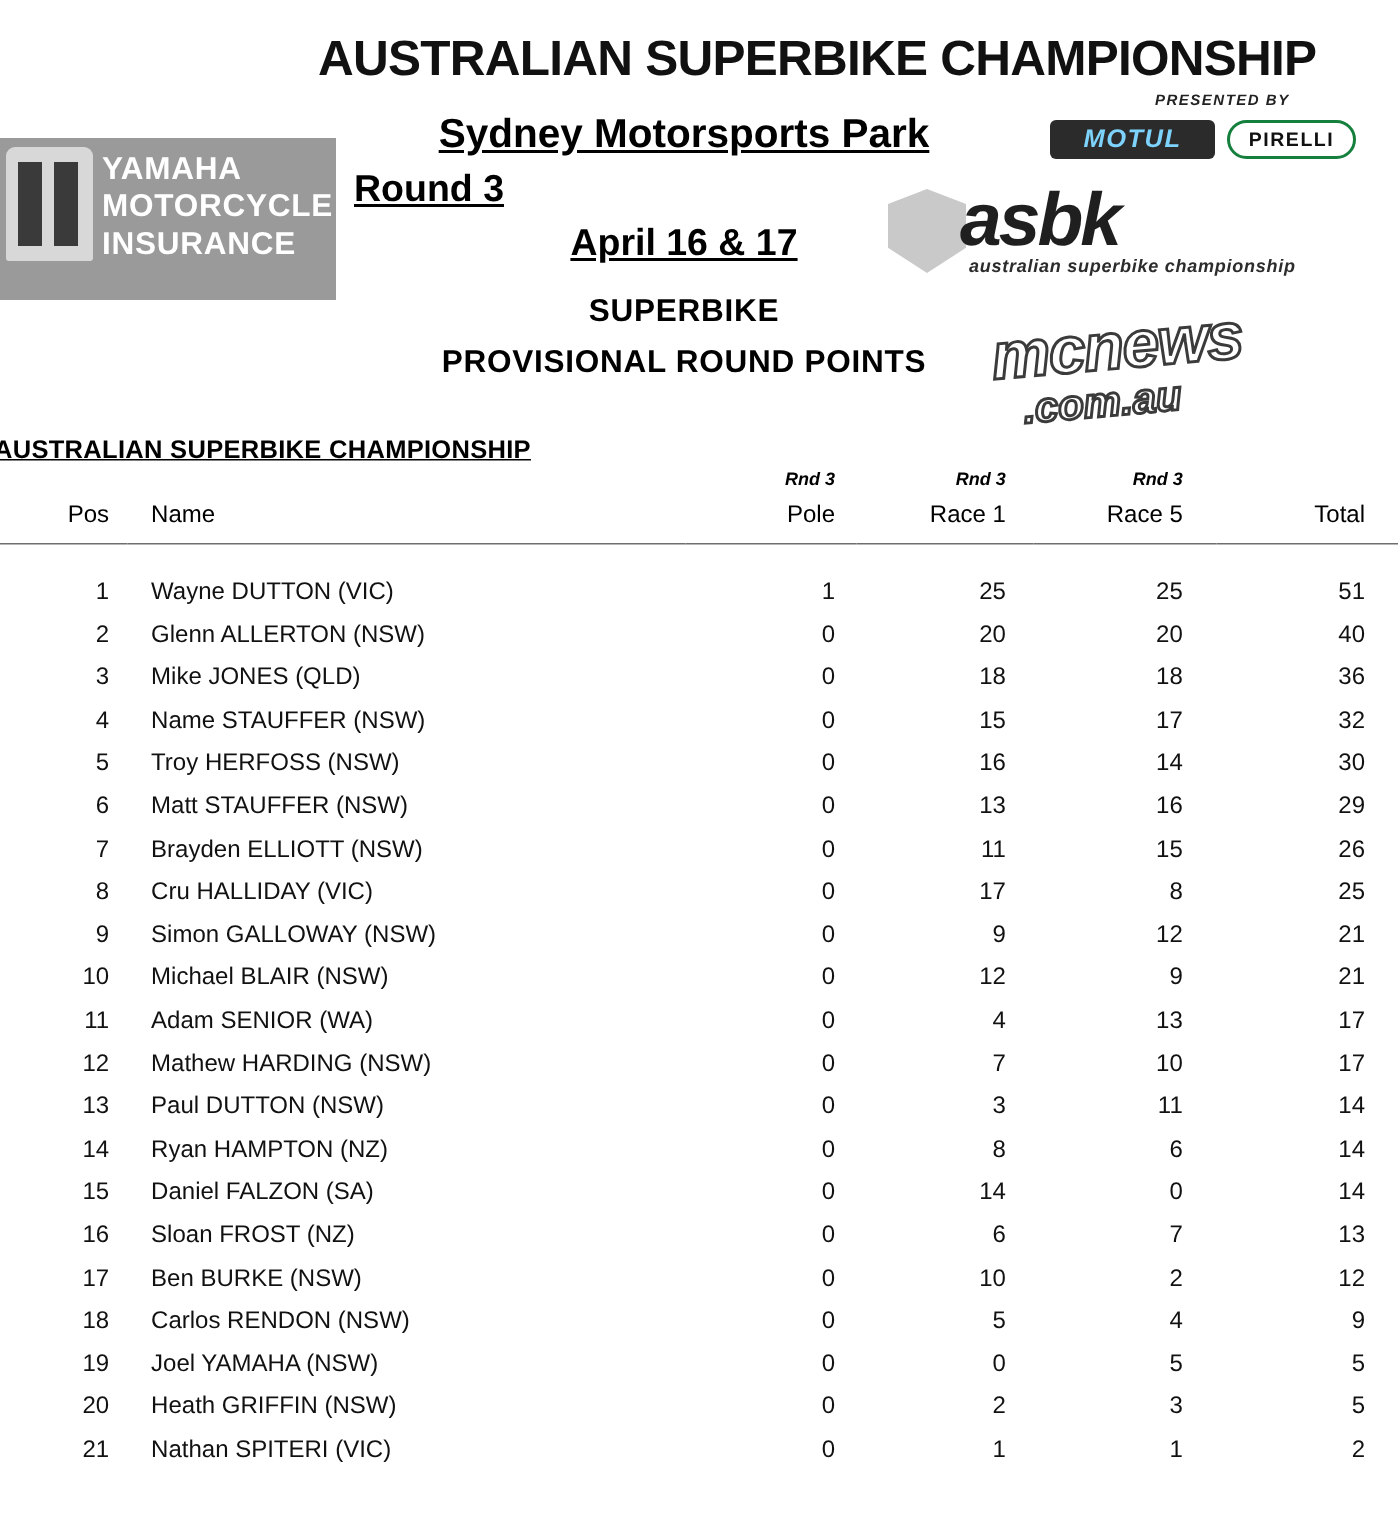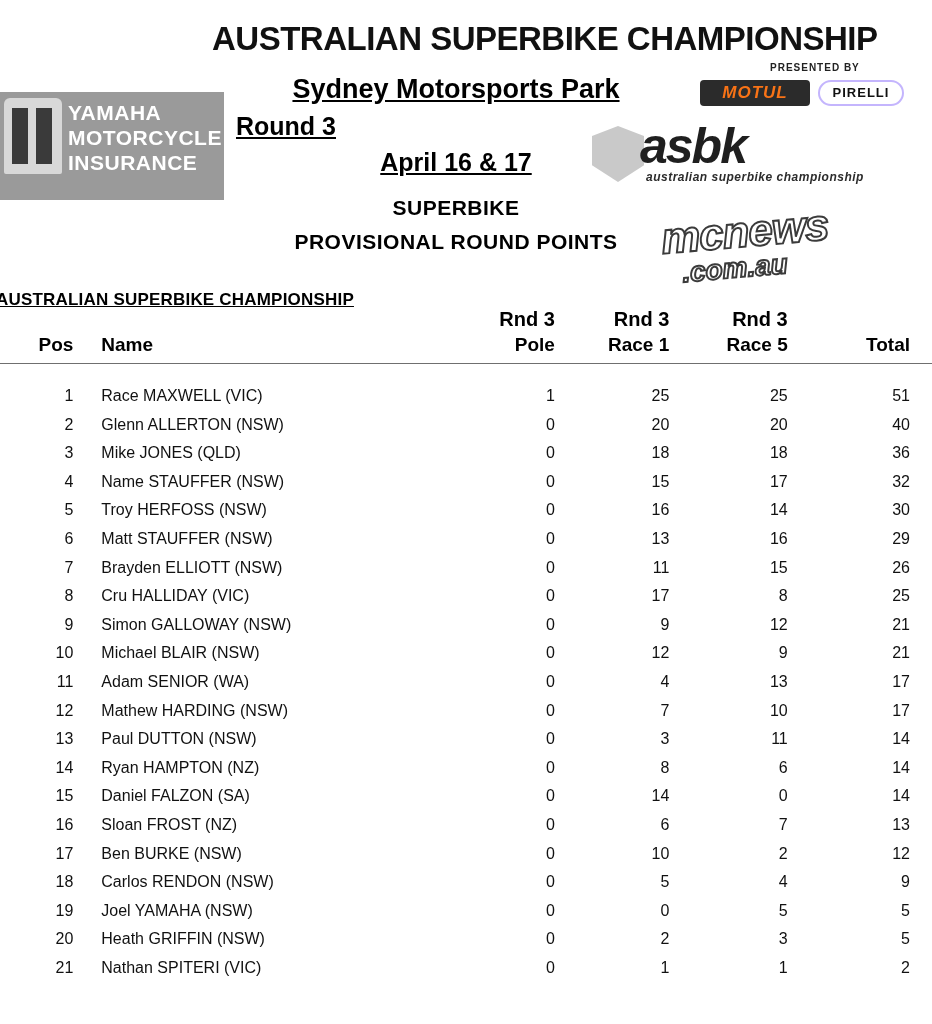--- a/index.html
+++ b/index.html
@@ -184,47 +184,48 @@
     letter-spacing: 0.5px;
   }
 
   
   .presented-by {
     position: absolute;
     left: 770px;
     top: 62px;
     font-size: 10px;
     font-weight: bold;
+    font-style: italic;
     letter-spacing: 1px;
     color: #222;
   }
   .sponsor-motul {
     position: absolute;
     left: 700px;
     top: 80px;
     width: 110px;
     height: 26px;
     background: #2b2b2b;
     border-radius: 4px;
-    color: #f97316;
+    color: #7dd3fc;
     font-size: 17px;
     font-weight: bold;
     font-style: italic;
     text-align: center;
     line-height: 26px;
     letter-spacing: 1px;
   }
   .sponsor-pirelli {
     position: absolute;
     left: 818px;
     top: 80px;
     width: 86px;
     height: 26px;
     background: #ffffff;
-    border: 2px solid #c4b5fd;
+    border: 2px solid #15803d;
     border-radius: 13px;
     box-sizing: border-box;
     color: #111;
     font-size: 13px;
     font-weight: bold;
     text-align: center;
     line-height: 22px;
     letter-spacing: 1px;
   }
 
@@ -322,27 +323,28 @@
   }
   .col-pos   { width: 80px;  text-align: right; padding-right: 12px !important; }
   .col-name  { width: 400px; text-align: left;  padding-left: 16px !important; }
   .col-pole  { width: 110px; text-align: right; padding-right: 14px !important; }
   .col-r1    { width: 110px; text-align: right; padding-right: 18px !important; }
   .col-r2    { width: 110px; text-align: right; padding-right: 22px !important; }
   .col-total { width: 110px; text-align: right; padding-right: 22px !important; }
 
   thead .hdr-top td {
     font-weight: bold;
-    font-size: 20px;
+    font-size: 12px;
     padding-bottom: 2px !important;
     height: 22px;
+    font-style: italic;
   }
   thead .hdr-bot td {
-    font-weight: bold;
-    font-size: 19px;
+    font-weight: normal;
+    font-size: 16px;
     height: 24px;
     margin-top: 48px;
   }
   .hdr-rule td {
     border-bottom: 1.5px solid #6f6f6f;
     height: 6px;
   }
   .spacer-row td { height: 18px; }
 
   tbody tr.data-row td {
@@ -413,21 +415,21 @@
     <tr class="hdr-rule">
       <td colspan="6"></td>
     </tr>
     <tr class="spacer-row">
       <td colspan="6"></td>
     </tr>
   </thead>
   <tbody id="points-body">
       <tr class="data-row">
         <td class="col-pos">1</td>
-        <td class="col-name">Race MAXWELL (VIC)</td>
+        <td class="col-name">Wayne DUTTON (VIC)</td>
         <td class="col-pole">1</td>
         <td class="col-r1">25</td>
         <td class="col-r2">25</td>
         <td class="col-total">51</td>
       </tr>
       <tr class="data-row">
         <td class="col-pos">2</td>
         <td class="col-name">Glenn ALLERTON (NSW)</td>
         <td class="col-pole">0</td>
         <td class="col-r1">20</td>

